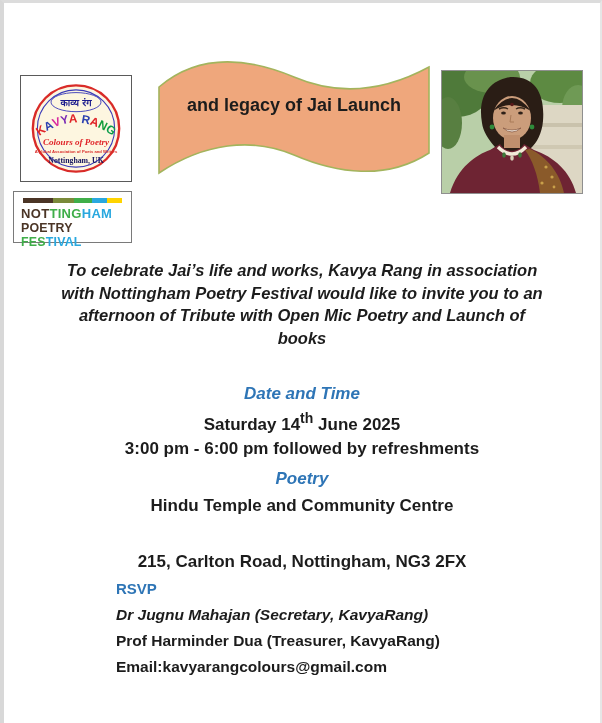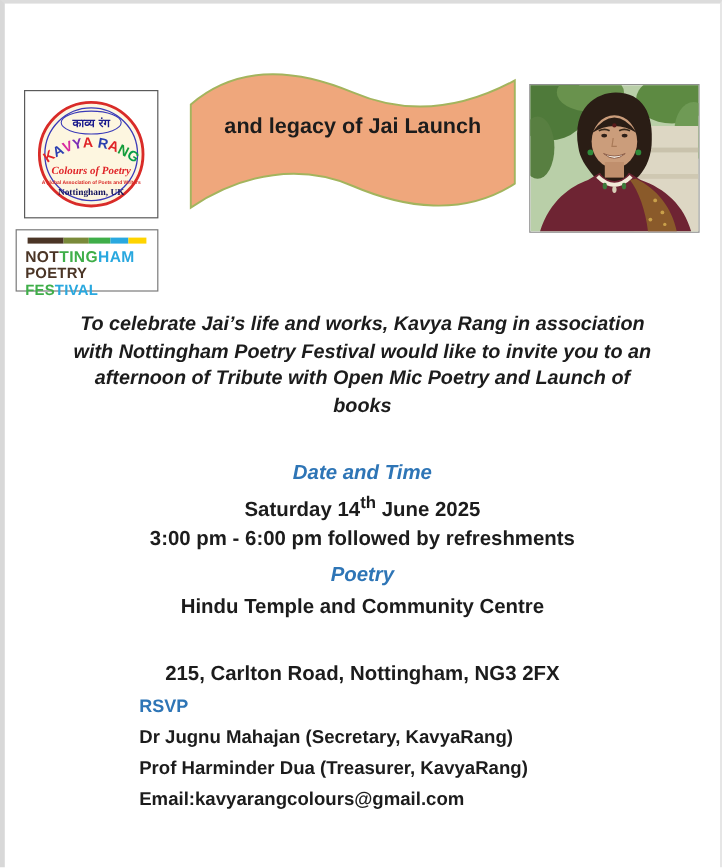--- a/index.html
+++ b/index.html
@@ -155,17 +155,17 @@
 
   <div class="cline event-line" style="top:436px;">3:00 pm - 6:00 pm followed by refreshments</div>
 
   <div class="cline heading-blue" style="top:466px;">Poetry</div>
 
   <div class="cline event-line" style="top:493px;">Hindu Temple and Community Centre</div>
 
   <div class="cline event-line" style="top:521px;margin-top:28px;">215, Carlton Road, Nottingham, NG3 2FX</div>
 
   <div class="rsvp-block rsvp-heading" style="top:577px;">RSVP</div>
-  <div class="rsvp-block rsvp-line" style="top:603px;">Dr Jugnu Mahajan (Secretary, KavyaRang)</div>
+  <div class="rsvp-block rsvp-line" style="top:603px;font-style:italic;">Dr Jugnu Mahajan (Secretary, KavyaRang)</div>
   <div class="rsvp-block rsvp-line" style="top:629px;">Prof Harminder Dua (Treasurer, KavyaRang)</div>
   <div class="rsvp-block rsvp-line" style="top:655px;">Email:kavyarangcolours@gmail.com</div>
 
 </div>
 
 </body></html>

